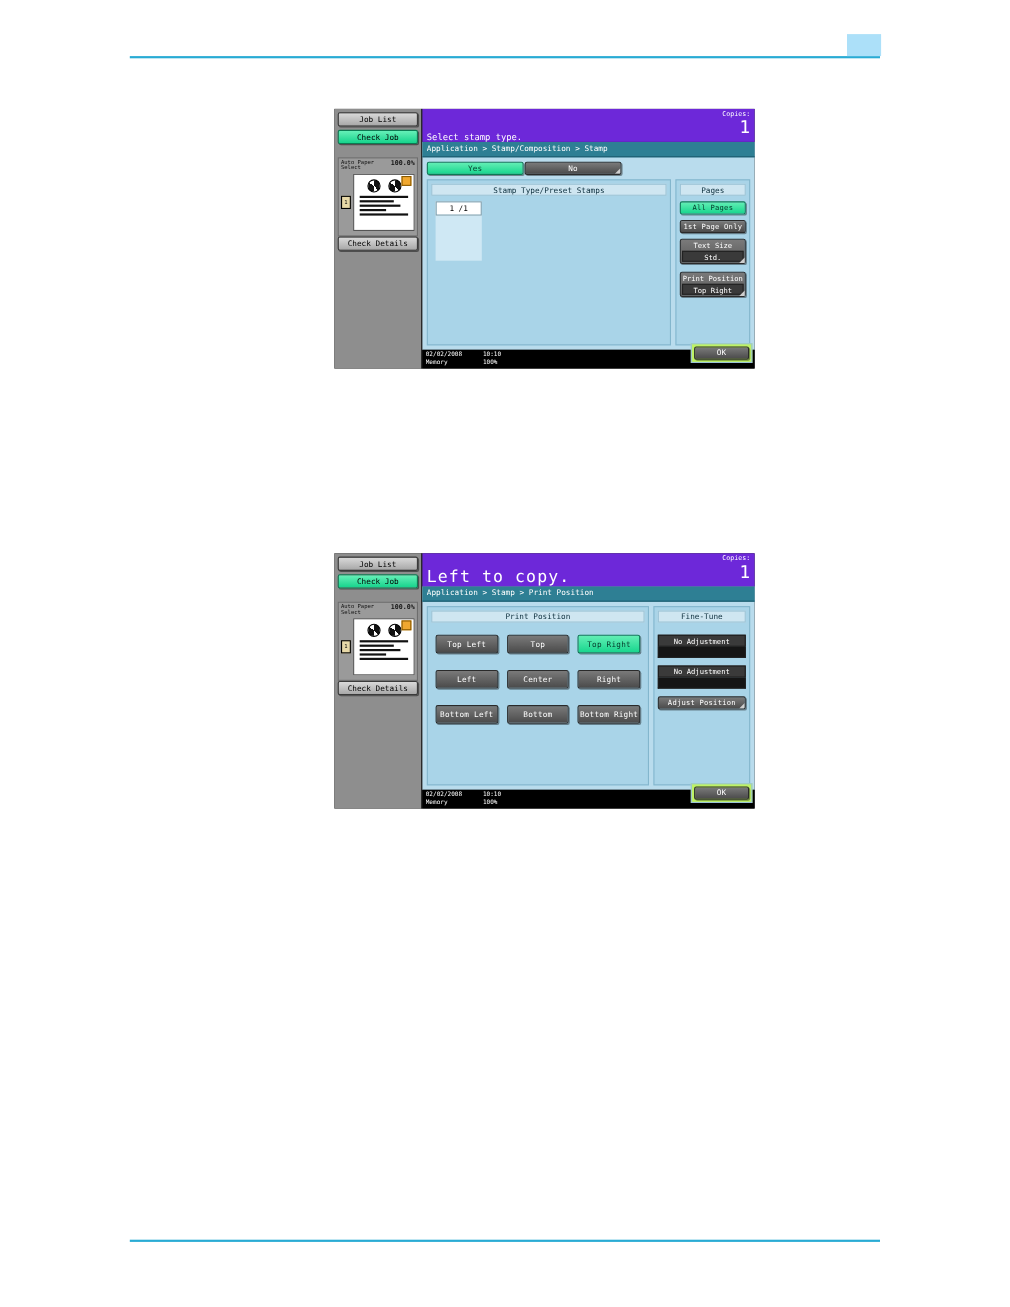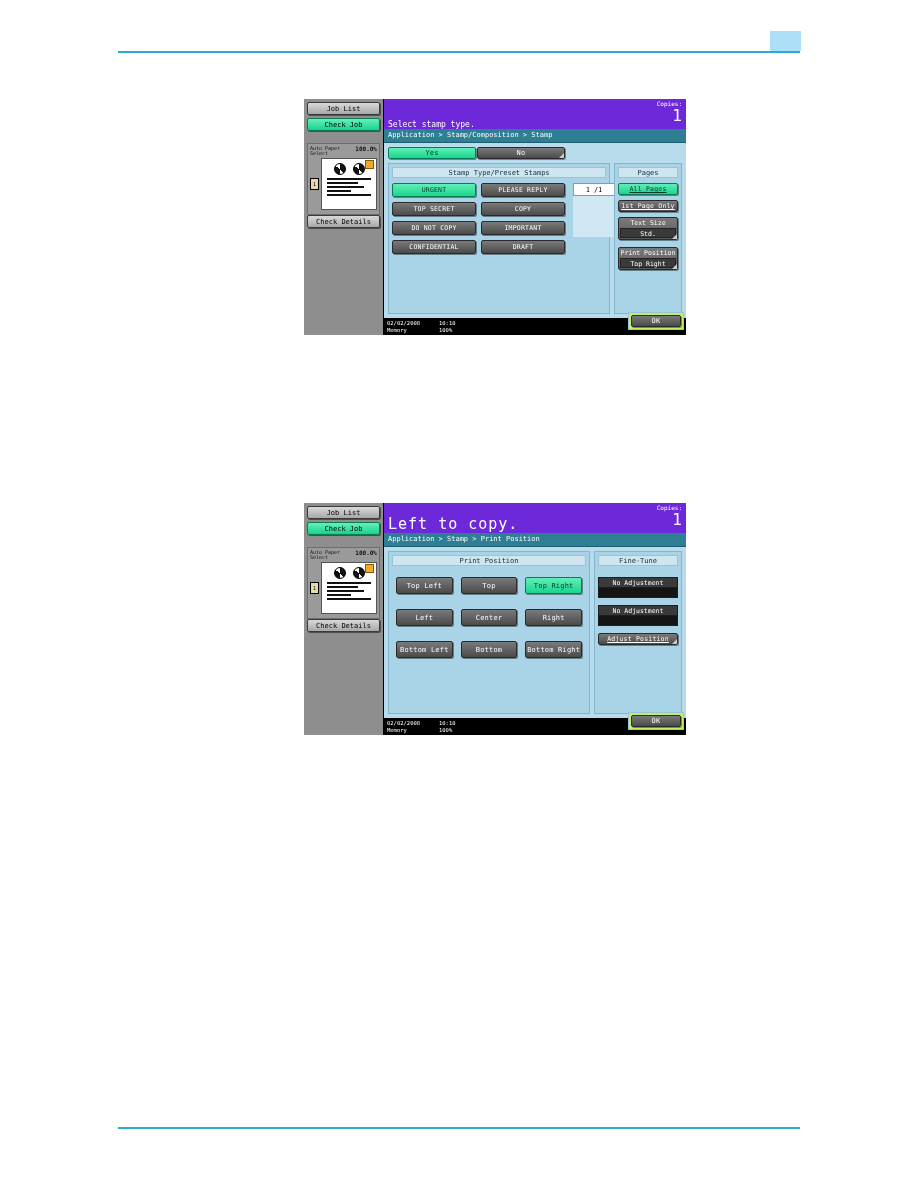--- a/index.html
+++ b/index.html
@@ -323,21 +323,21 @@
     display: flex;
     align-items: center;
     justify-content: center;
     gap: 4px;
     font-size: 7px;
     color: #000;
     box-sizing: border-box;
   }
 
   
-  .col-side .btn { width: 100%; height: 12px; margin-bottom: 5px; font-size: 6.5px; text-decoration: underline; }
+  .col-side .btn { width: 100%; height: 12px; margin-bottom: 5px; font-size: 6.5px; }
   .stacked {
     border: 1px solid #2a2a2a;
     border-radius: 2px;
     background: linear-gradient(#7a7a7a, #5a5a5a);
     box-shadow: 1px 1px 0 rgba(0,0,0,.4);
     margin-bottom: 7px;
     padding: 1px;
     position: relative;
   }
   .stacked .cap {
@@ -489,30 +489,20 @@
 
         <div class="yesno">
           <div class="btn sel">Yes</div>
           <div class="btn fold">No</div>
         </div>
 
         <div class="columns">
           <div class="col-main">
             <div class="col-title">Stamp Type/Preset Stamps</div>
             <div class="stamp-area">
-              <div class="stamp-grid">
-                <div class="btn sel">URGENT</div>
-                <div class="btn">PLEASE REPLY</div>
-                <div class="btn">TOP SECRET</div>
-                <div class="btn">COPY</div>
-                <div class="btn">DO NOT COPY</div>
-                <div class="btn">IMPORTANT</div>
-                <div class="btn">CONFIDENTIAL</div>
-                <div class="btn">DRAFT</div>
-              </div>
               <div class="counter">
                 <div class="counter-box">
                   <span>1</span>
                   <span>/1</span>
                 </div>
               </div>
             </div>
           </div>
 
           <div class="col-side">

